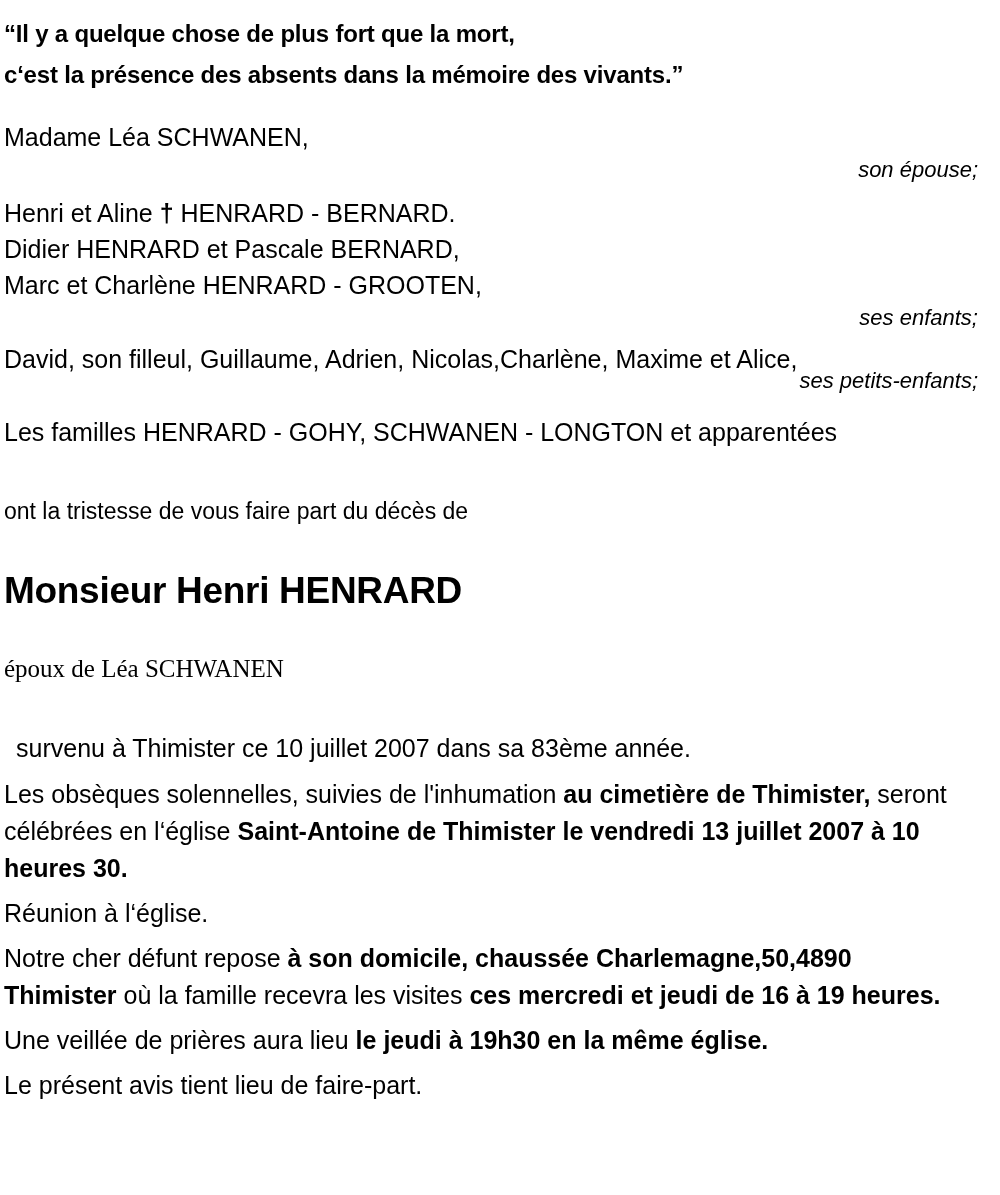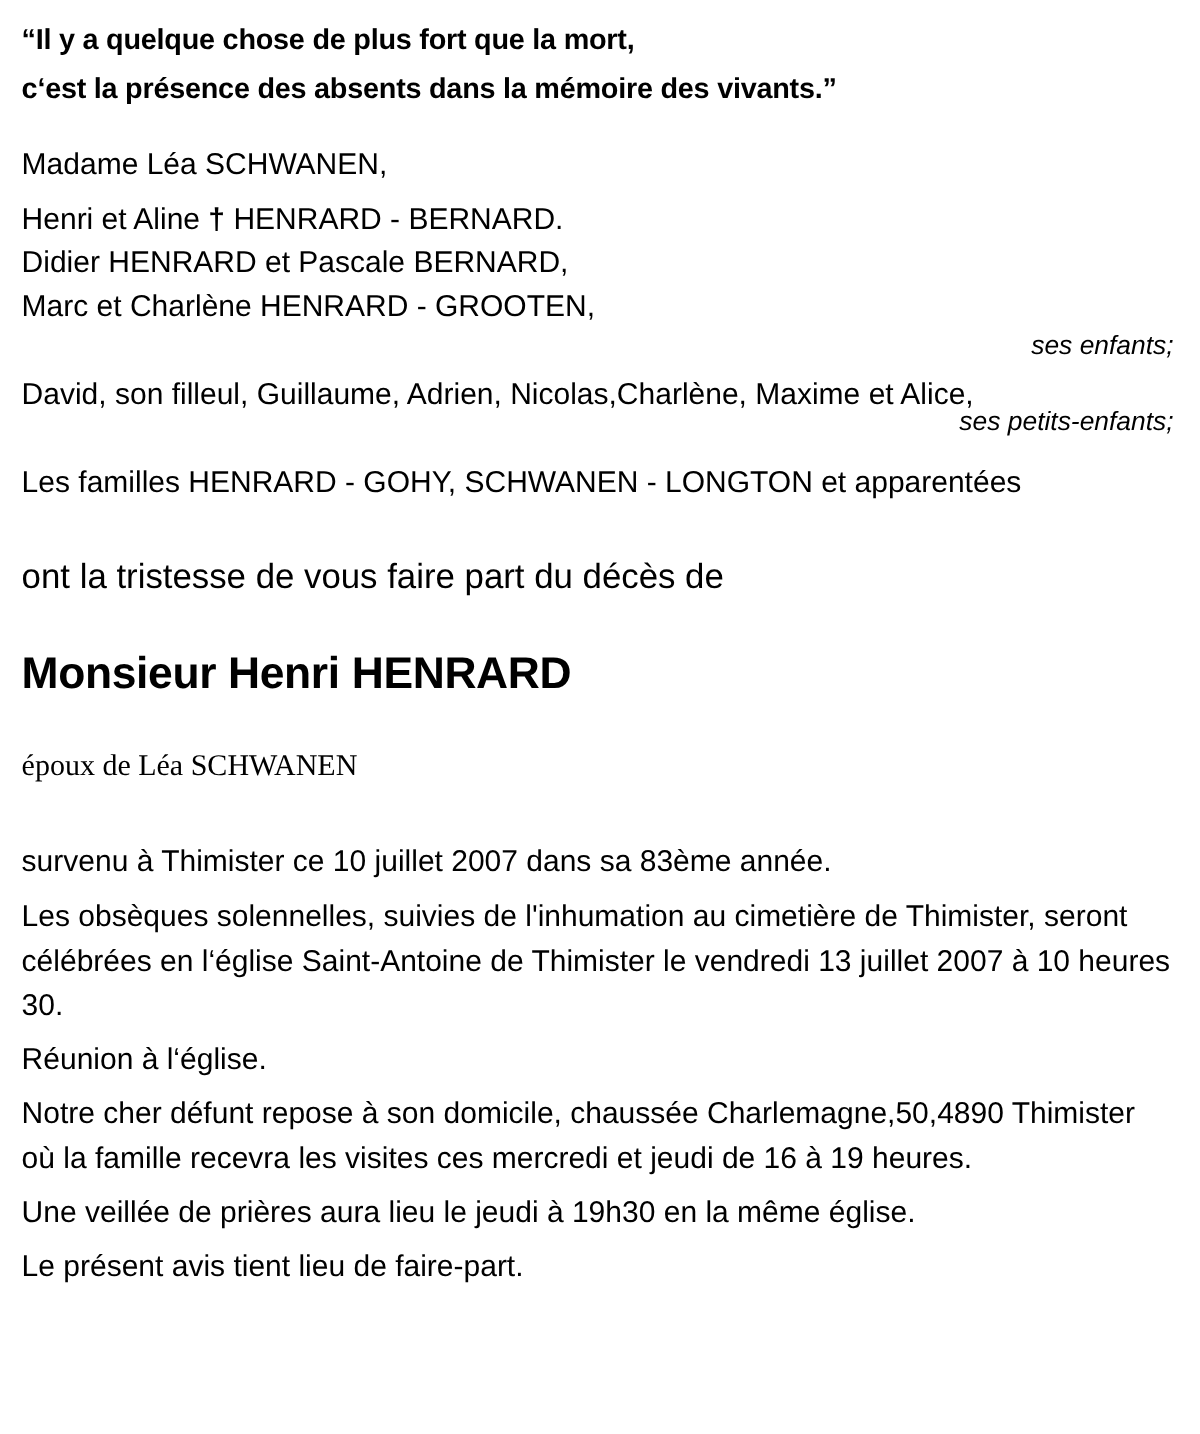--- a/index.html
+++ b/index.html
@@ -14,21 +14,21 @@
     font-family: "Liberation Sans", "DejaVu Sans", sans-serif;
     color: #000000;
     -webkit-font-smoothing: antialiased;
     overflow: hidden;
   }
   .notice {
     position: relative;
     width: 1000px;
     height: 923px;
     box-sizing: border-box;
-    padding: 0 12px 0 18px;
+    padding: 0 12px 0 4px;
   }
 
   
   .quote-block {
     padding-top: 13px;
   }
   .quote-line {
     font-weight: bold;
     font-size: 24px;
     line-height: 41px;
@@ -64,21 +64,21 @@
   .spacer-sm { height: 10px; }
   .spacer-md { height: 20px; }
 
   .cross {
     font-weight: bold;
     font-size: 25px;
   }
 
   
   .announce {
-    font-size: 29px;
+    font-size: 23px;
     line-height: 34px;
     padding-top: 44px;
   }
   .deceased-name {
     font-weight: bold;
     font-size: 37px;
     line-height: 46px;
     letter-spacing: -0.3px;
     padding-top: 40px;
     white-space: pre;
@@ -94,37 +94,38 @@
   .details {
     padding-top: 44px;
   }
   .para {
     font-size: 25px;
     line-height: 37px;
     white-space: pre-wrap;
     margin: 0 0 8px 0;
     max-width: 960px;
   }
-  .para.first { margin-bottom: 9px; }
-  .para b { font-weight: normal; }
+  .para.first { margin-bottom: 9px; margin-left: 12px; }
+  .para b { font-weight: bold; }
   .para.last { margin-bottom: 0; }
 </style>
 </head>
 <body>
 
 <div class="notice">
 
   <div class="quote-block">
     <div class="quote-line">“Il y a quelque chose de plus fort que la mort,</div>
     <div class="quote-line">c‘est la présence des absents dans la mémoire des vivants.”</div>
   </div>
 
   <div class="family-block">
 
     <div class="fam-line">Madame Léa SCHWANEN,</div>
+    <div class="relation">son épouse;</div>
 
     <div class="spacer-sm"></div>
 
     <div class="fam-line"><span>Henri et Aline </span><span class="cross">†</span><span> HENRARD - BERNARD.</span></div>
     <div class="fam-line">Didier HENRARD et Pascale BERNARD,</div>
     <div class="fam-line">Marc et Charlène HENRARD - GROOTEN,</div>
     <div class="relation">ses enfants;</div>
 
     <div class="spacer-sm"></div>
 

